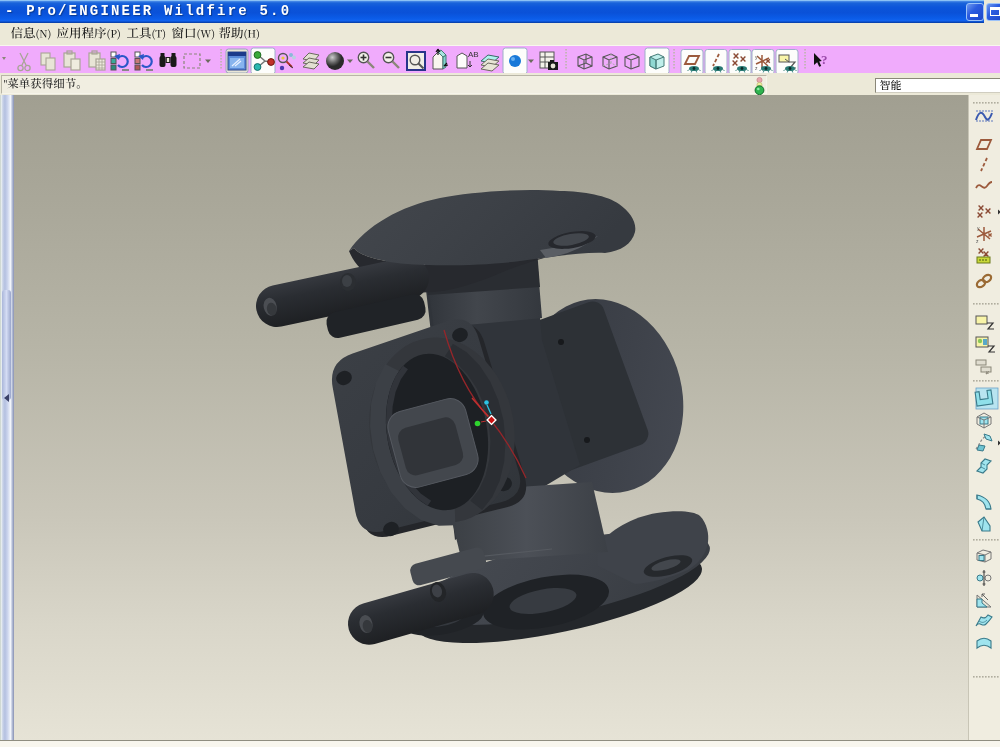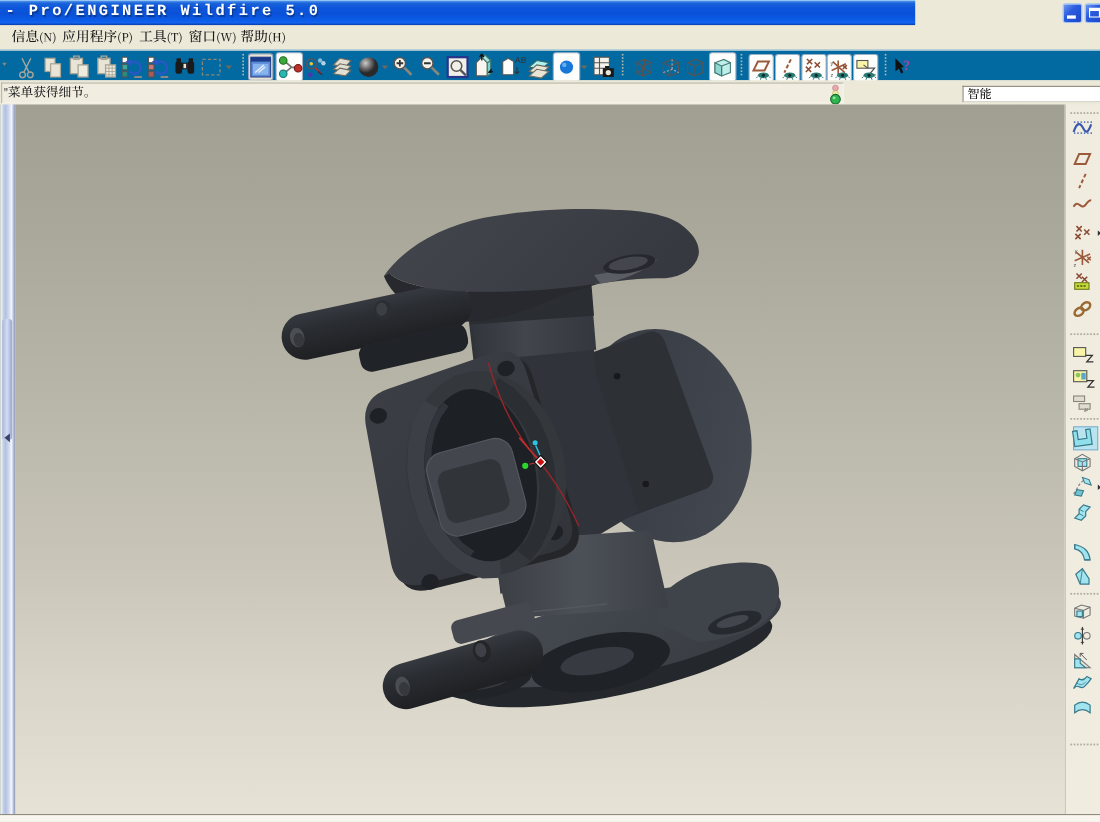--- a/index.html
+++ b/index.html
@@ -1,30 +1,30 @@
 <!DOCTYPE html>
 <html><head>
 <meta charset="utf-8">
 <style>
 * { margin:0; padding:0; box-sizing:border-box; }
 html,body { width:1000px; height:747px; overflow:hidden; font-family:"Liberation Sans",sans-serif; }
 #app { position:relative; width:1000px; height:747px; background:#ece9d8; }
-#titlebar { position:absolute; left:0; top:0; width:832px; height:23px;
+#titlebar { position:absolute; left:0; top:0; width:984px; height:23px;
   background:linear-gradient(180deg,#bdeaff 0%,#4a8ce8 5%,#1963da 13%,#0c55da 32%,#0a51d8 55%,#0b5ce8 80%,#1263ef 90%,#0a49c0 96%,#063a9e 100%);
 }
 #titletext { position:absolute; left:5px; top:3px; color:#ffffff; font-family:"Liberation Mono",monospace; font-weight:bold; font-size:14px; letter-spacing:2.2px; white-space:pre; text-shadow:1px 1px 1px #0a3a90; }
 .winbtn { position:absolute; top:3px; width:18px; height:18px; border-radius:3px; border:1px solid #9cc2f8;
   background:linear-gradient(135deg,#6f9af0 0%,#2b5ce0 40%,#1c47c8 100%); }
 .winbtn i { position:absolute; }
 #btnmin { left:966px; }
 #btnmax { left:986px; }
 #btnmin i { left:3px; top:10px; width:8px; height:3px; background:#fff; }
 #btnmax i { left:3px; top:3px; width:10px; height:9px; border:1px solid #fff; border-top:3px solid #fff; }
 #menubar { position:absolute; left:0; top:23px; width:1000px; height:22px; background:#ece9d8; }
-#toolbar { position:absolute; left:0; top:45px; width:1000px; height:28px; background:#0369a1; border-top:1px solid #f8f6ee; }
+#toolbar { position:absolute; left:0; top:45px; width:1000px; height:28px; background:#f0abfc; border-top:1px solid #f8f6ee; }
 #statusbar { position:absolute; left:0; top:73px; width:1000px; height:22px; background:#ece9d8; }
 #msgfield { position:absolute; left:1px; top:2px; width:766px; height:19px; background:#f1eee1; border:1px solid; border-color:#b8b5a6 #f6f4ea #f6f4ea #b8b5a6; }
 #combof { position:absolute; left:875px; top:5px; width:126px; height:15px; background:#ffffff; border:1px solid; border-color:#8a8778 #d0cdc0 #d0cdc0 #8a8778; }
 #main { position:absolute; left:0; top:95px; width:1000px; height:645px; }
 #leftsash { position:absolute; left:0; top:0; width:14px; height:645px;
   background:linear-gradient(90deg,#b8c4bc 0%,#eef3f0 8%,#c8d2e8 20%,#b4c0e0 35%,#cdd6ee 55%,#f2f5fb 75%,#aab4d0 90%,#8890b0 100%); }
 #sashhandle { position:absolute; left:2px; top:195px; width:9px; height:110px; background:linear-gradient(90deg,#aab6da,#d4dcf4 50%,#9aa6cc); border-radius:3px; }
 
 #viewport { position:absolute; left:14px; top:0; width:954px; height:645px;
   background:linear-gradient(180deg,#a19f91 0%,#aaa89a 18%,#b7b5a7 40%,#c9c6b9 65%,#d9d6c9 82%,#e6e3d6 100%); }

